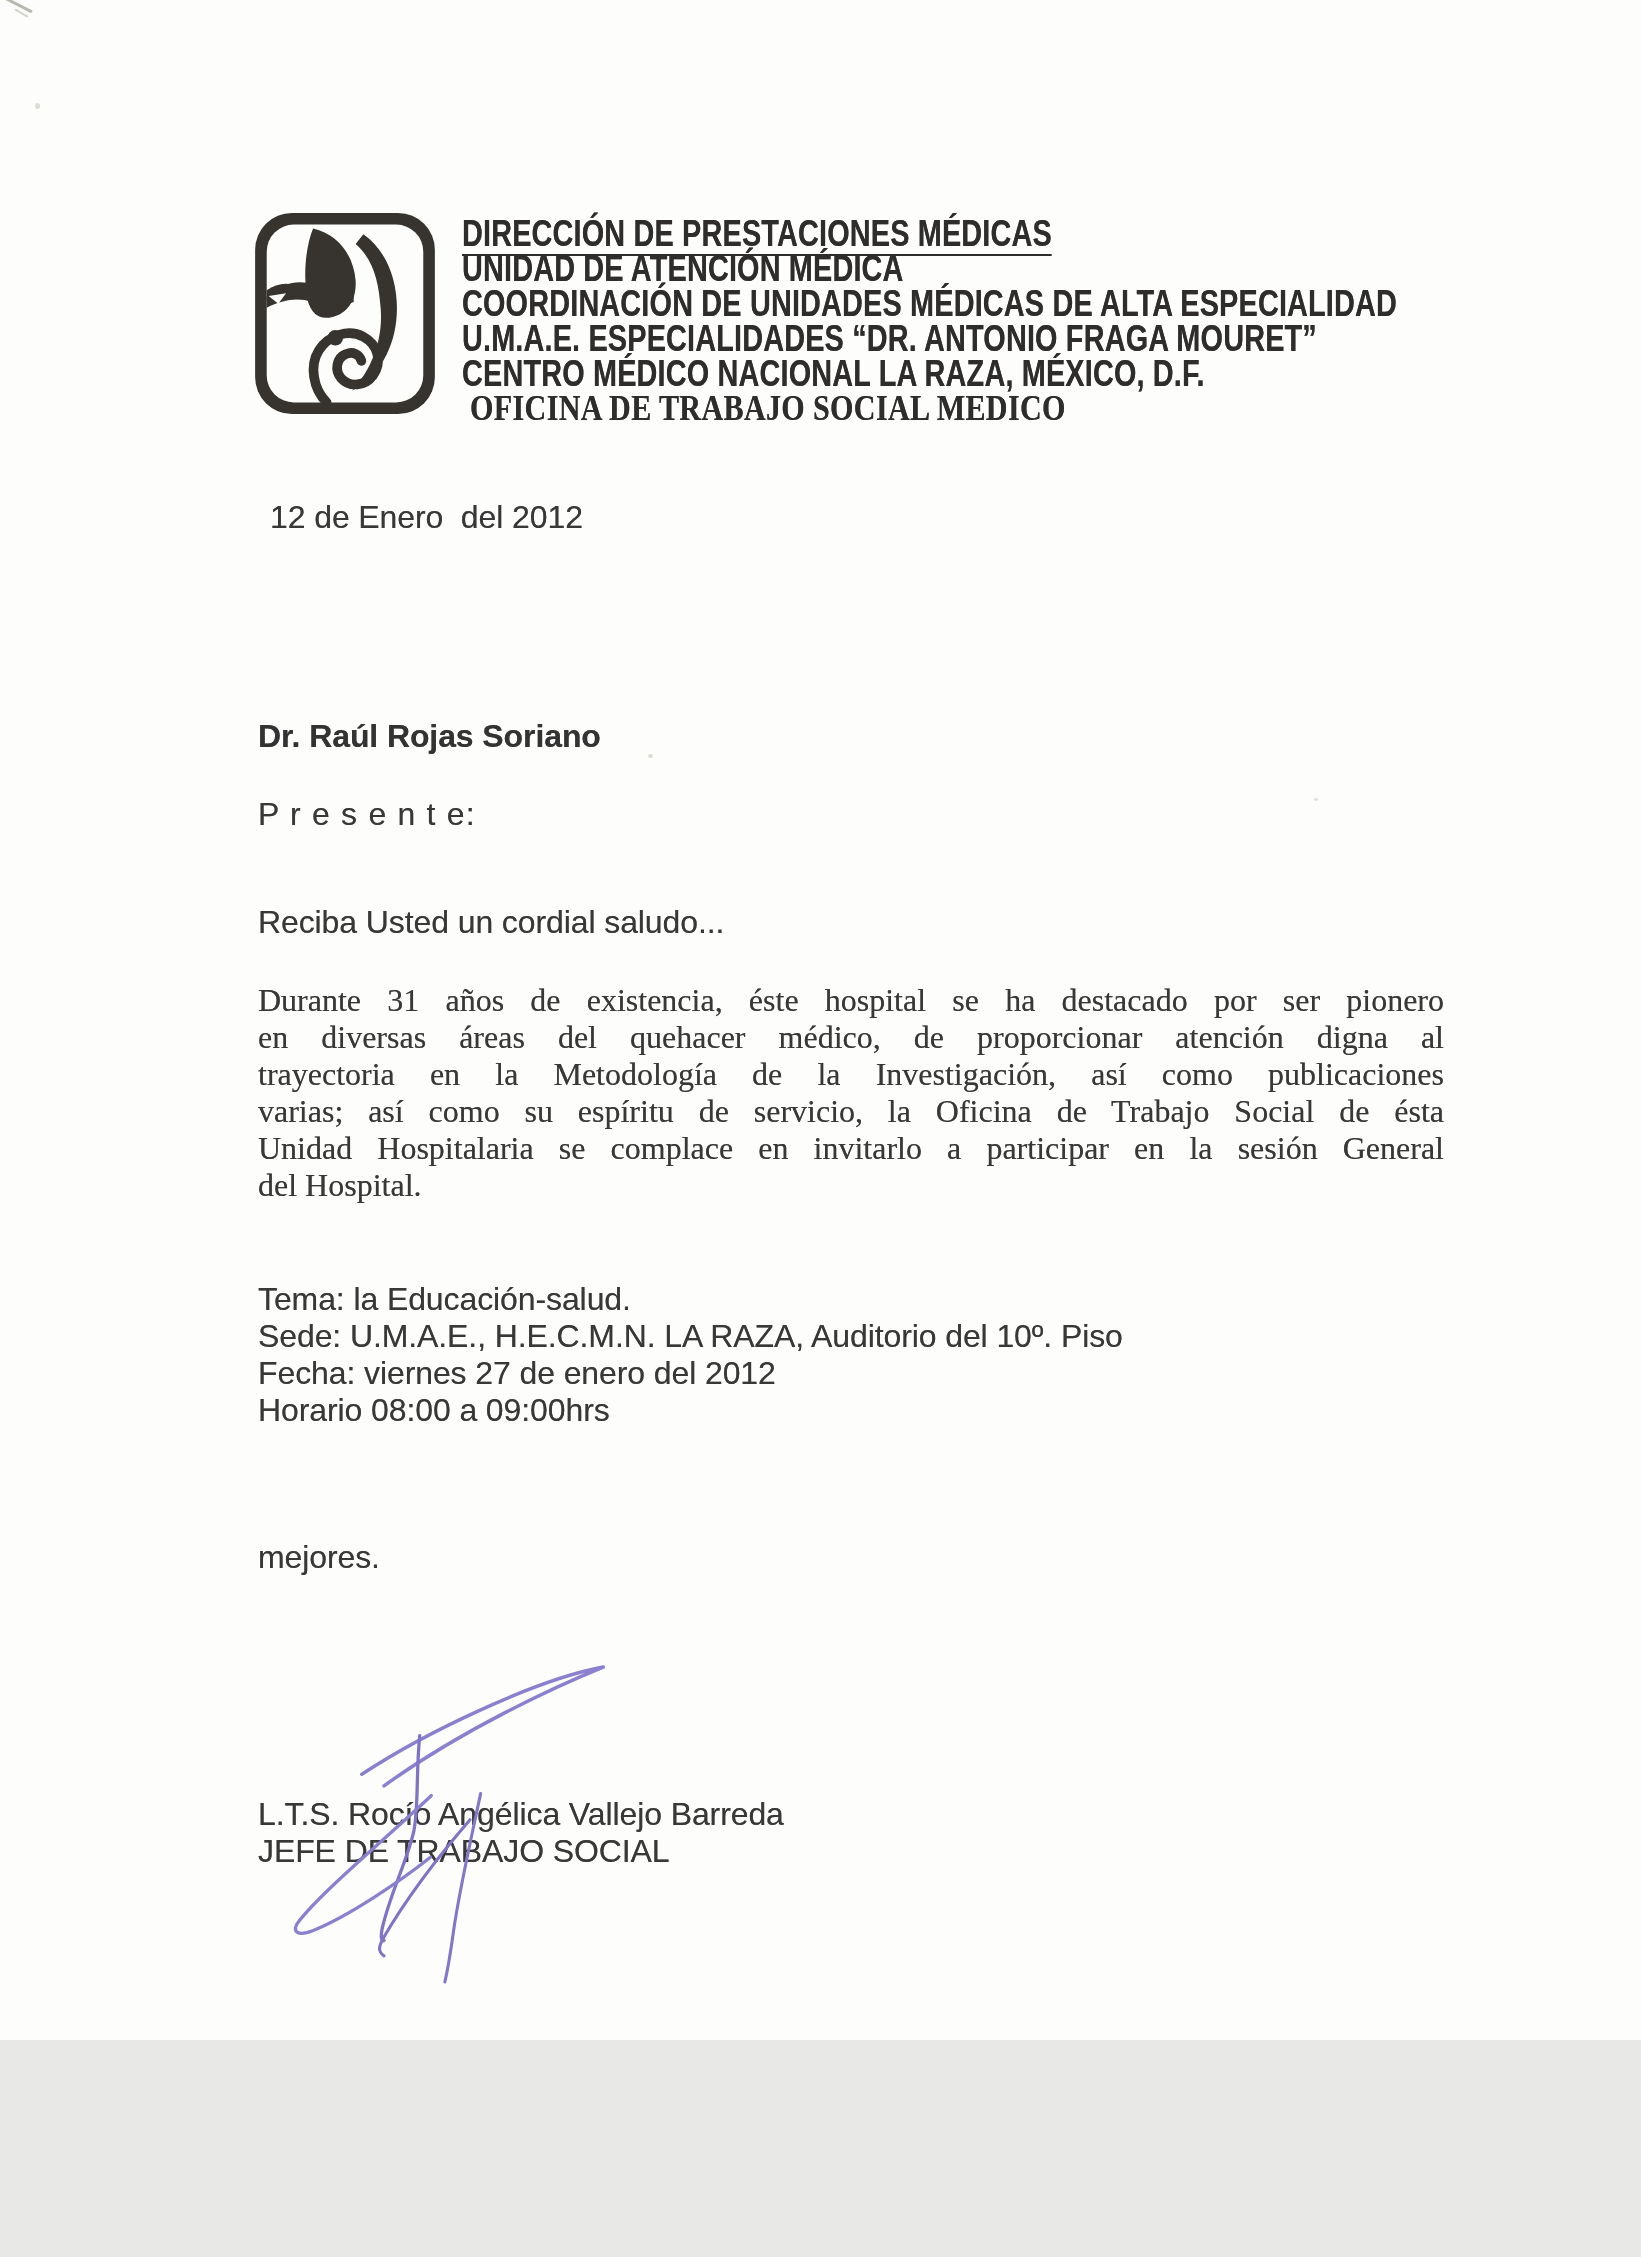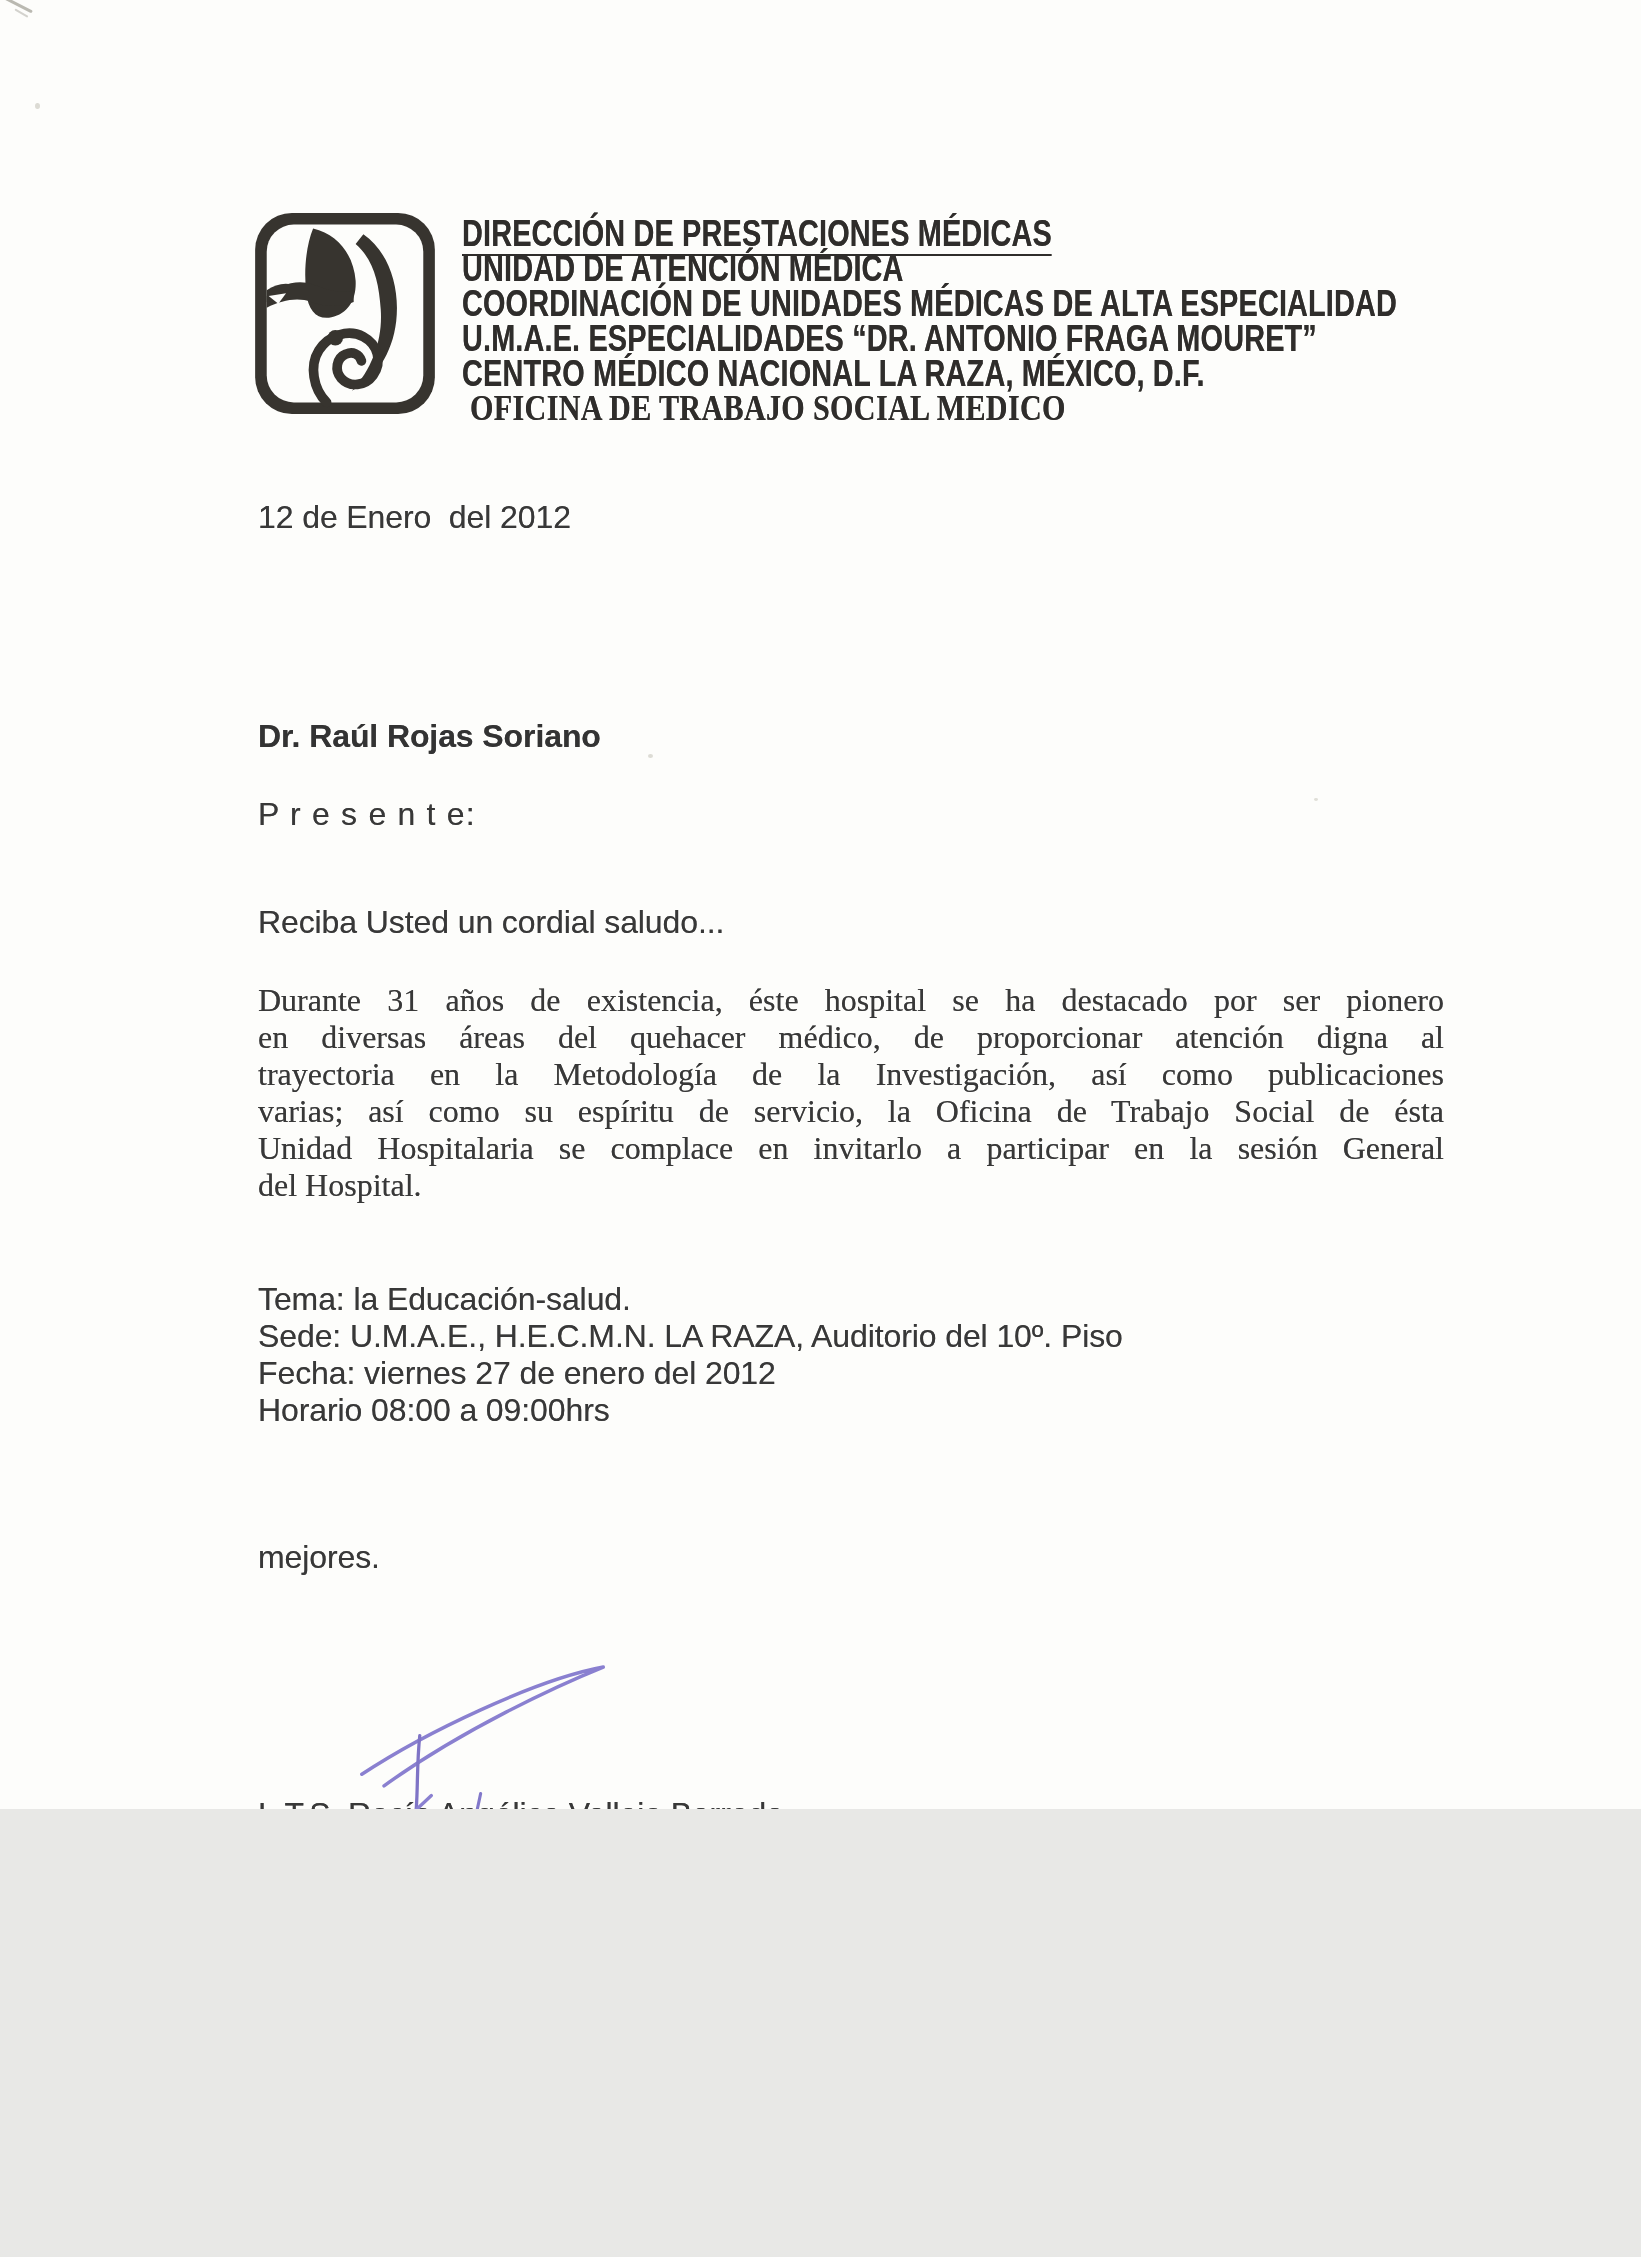--- a/index.html
+++ b/index.html
@@ -1,17 +1,17 @@
 <!DOCTYPE html>
 <html><head>
 <meta charset="utf-8">
 <style>
   html,body{margin:0;padding:0;background:#e8e8e6;}
   .page{
-    position:relative;width:1641px;height:1809px;background:#fdfdfb;
+    position:relative;width:1641px;height:2040px;background:#fdfdfb;
     overflow:hidden;font-family:"Liberation Sans","DejaVu Sans",sans-serif;
     color:#3a3a3a;
   }
   .abs{position:absolute;}
   .txt{white-space:pre-wrap;letter-spacing:-0.1px;}
   
   .hdr-line{height:35px;line-height:35px;white-space:nowrap;}
   .hdr-line .hl{
     display:inline-block;transform:scaleX(0.78);transform-origin:0 50%;
     font-weight:bold;font-size:37px;color:#2f2d2b;letter-spacing:0.2px;
@@ -66,21 +66,21 @@
 
   <div class="abs" style="left:462px;top:216px;">
     <div class="hdr-line"><span class="hl u">DIRECCIÓN DE PRESTACIONES MÉDICAS</span></div>
     <div class="hdr-line"><span class="hl">UNIDAD DE ATENCIÓN MÉDICA</span></div>
     <div class="hdr-line"><span class="hl">COORDINACIÓN DE UNIDADES MÉDICAS DE ALTA ESPECIALIDAD</span></div>
     <div class="hdr-line"><span class="hl">U.M.A.E.  ESPECIALIDADES  “DR. ANTONIO FRAGA MOURET”</span></div>
     <div class="hdr-line"><span class="hl">CENTRO MÉDICO NACIONAL LA RAZA, MÉXICO, D.F.</span></div>
     <div class="hdr-line" style="margin-left:7.7px;"><span class="hl serif">OFICINA DE TRABAJO SOCIAL MEDICO</span></div>
   </div>
 
-  <div class="abs txt body-txt" style="left:258px;top:499px;">12 de Enero  del 2012</div>
+  <div class="abs txt body-txt" style="left:270px;top:499px;">12 de Enero  del 2012</div>
 
   <div class="abs txt body-txt bold" style="left:258px;top:718px;">Dr. Raúl Rojas Soriano</div>
 
   <div class="abs txt body-txt spaced" style="left:258px;top:796px;">P r e s e n t e:</div>
 
   <div class="abs txt body-txt" style="left:258px;top:904px;">Reciba Usted un cordial saludo...</div>
 
   <div class="abs body-txt para" style="left:258px;top:982px;">
     <div class="jline">Durante 31 años de existencia, éste hospital se ha destacado por ser pionero</div>
     <div class="jline">en diversas áreas del quehacer médico, de proporcionar atención digna al</div>

